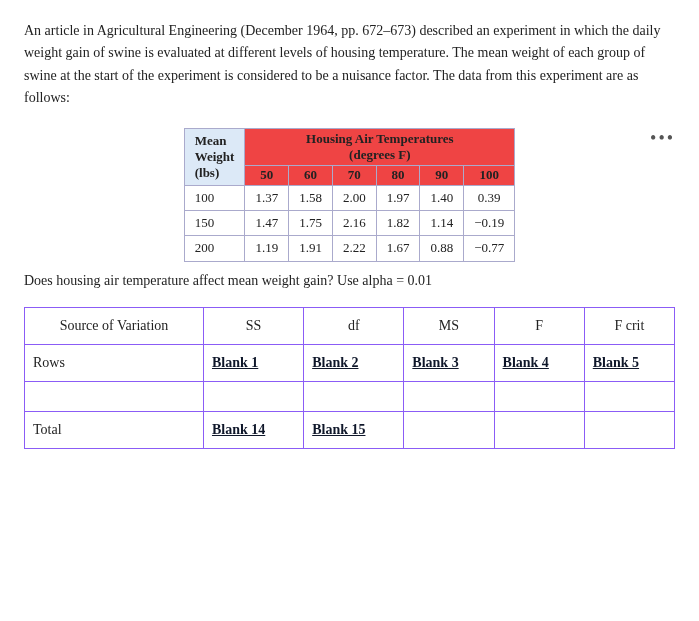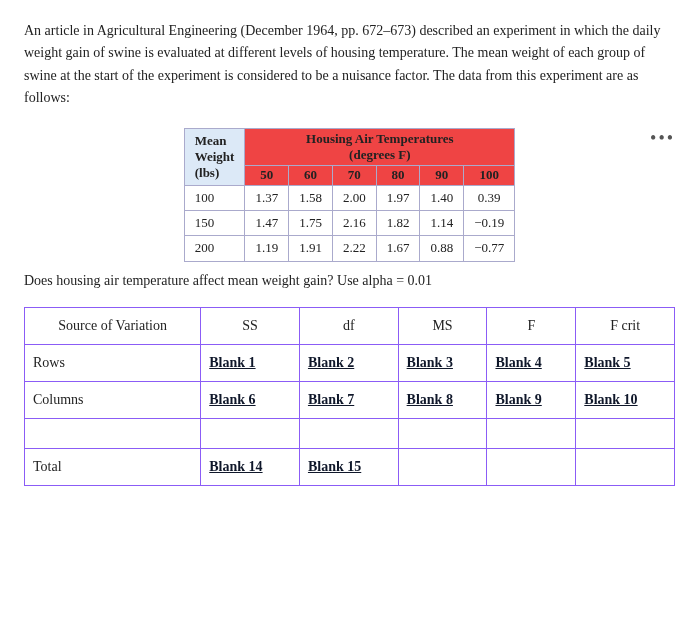--- a/index.html
+++ b/index.html
@@ -156,28 +156,20 @@
   <tbody id="anova-body">
   <tr>
         <td class="label-cell">Rows</td>
         <td><span class="blank-link">Blank 1</span></td>
         <td><span class="blank-link">Blank 2</span></td>
         <td><span class="blank-link">Blank 3</span></td>
         <td><span class="blank-link">Blank 4</span></td>
         <td><span class="blank-link">Blank 5</span></td>
       </tr>
       <tr>
-        <td class="label-cell">Columns</td>
-        <td><span class="blank-link">Blank 6</span></td>
-        <td><span class="blank-link">Blank 7</span></td>
-        <td><span class="blank-link">Blank 8</span></td>
-        <td><span class="blank-link">Blank 9</span></td>
-        <td><span class="blank-link">Blank 10</span></td>
-      </tr>
-      <tr>
         <td class="label-cell" style="height: 30px;"></td>
         <td></td>
         <td></td>
         <td></td>
         <td></td>
         <td></td>
       </tr>
       <tr>
         <td class="label-cell">Total</td>
         <td><span class="blank-link">Blank 14</span></td>

